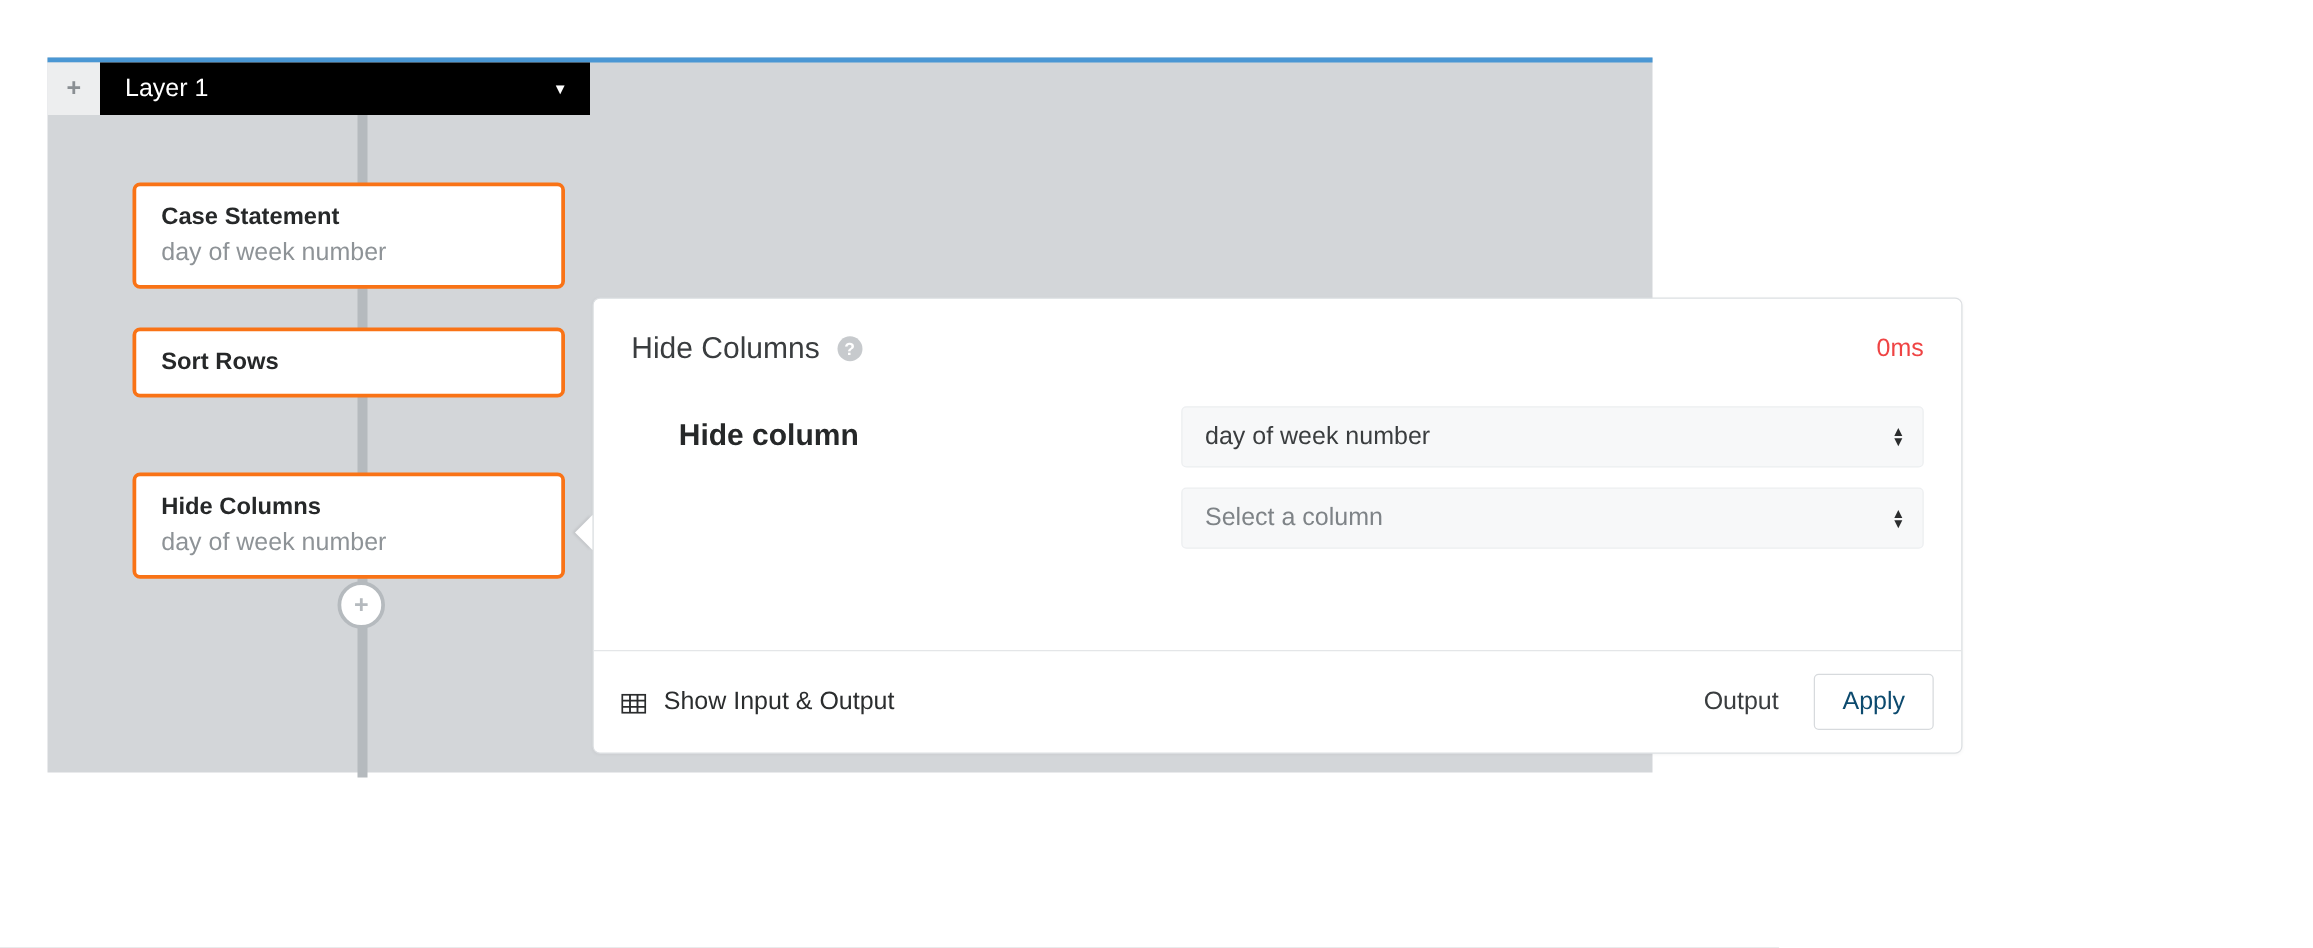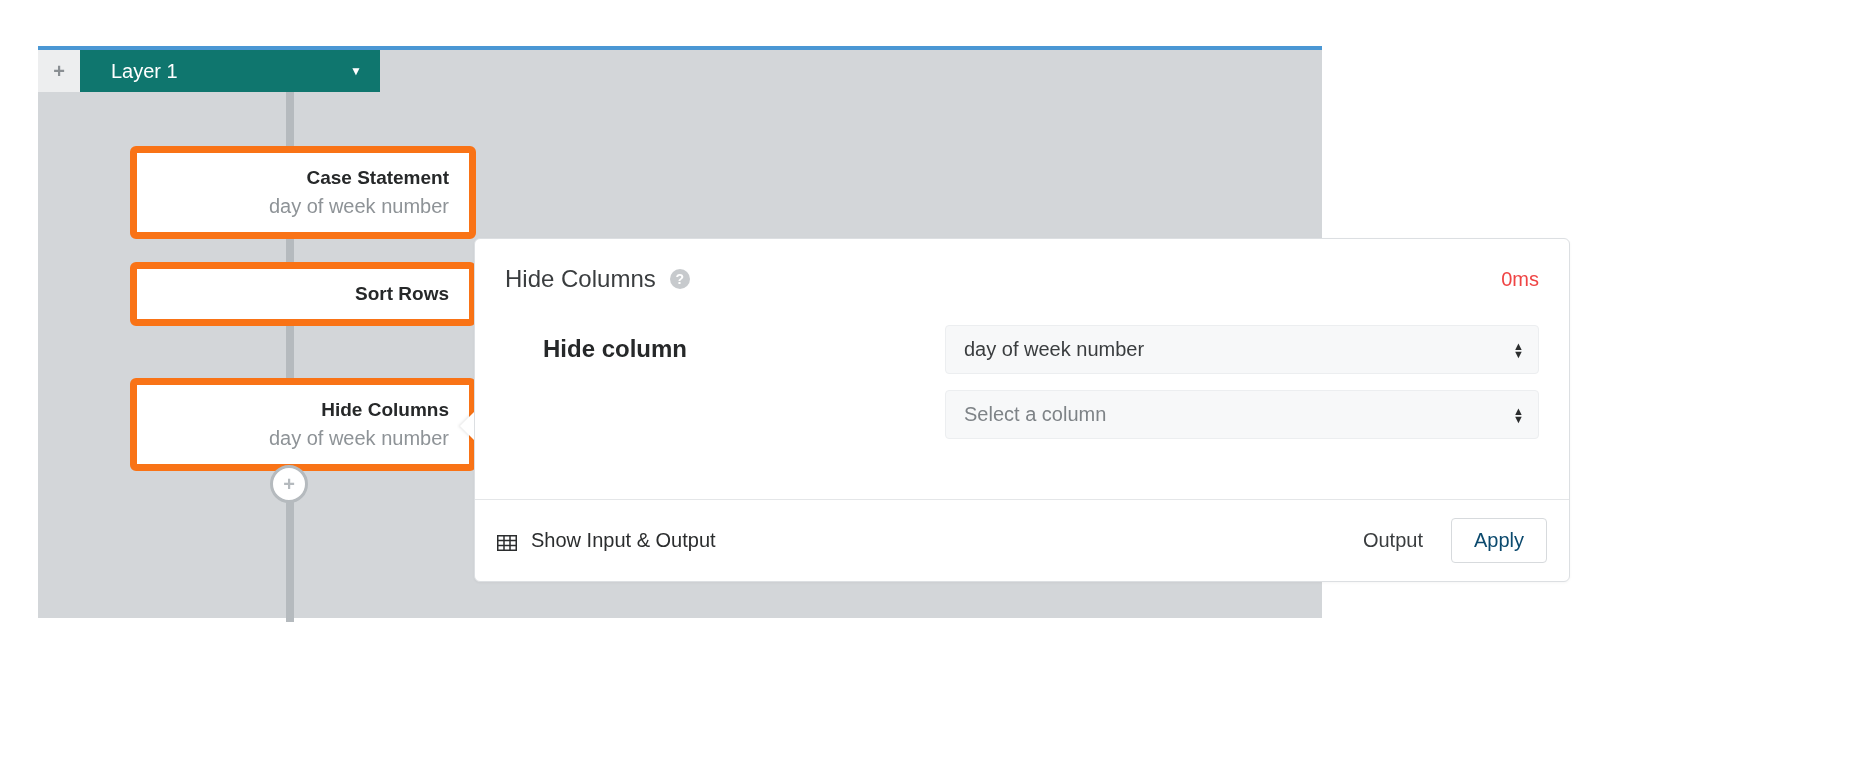--- a/index.html
+++ b/index.html
@@ -3,27 +3,27 @@
   <meta charset="utf-8">
   <style>
     * { box-sizing: border-box; margin: 0; padding: 0; }
     body { font-family: -apple-system, "Helvetica Neue", Arial, sans-serif; background: #fff; width: 1850px; height: 758px; overflow: hidden; }
 
     .canvas-wrap { padding: 46px 38px; }
     .canvas { position: relative; background: #d3d6d9; width: 1284px; height: 572px; border-top: 4px solid #4a97d4; }
 
     .tab-row { display: flex; height: 42px; }
     .add-tab { width: 42px; background: #edeeef; color: #8a8f93; display: flex; align-items: center; justify-content: center; font-size: 20px; font-weight: bold; cursor: pointer; }
-    .layer-tab { width: 300px; background: #0f766e; color: #fff; display: flex; align-items: center; padding: 0 31px; font-size: 20px; cursor: pointer; position: relative; }
+    .layer-tab { width: 392px; background: #000000; color: #fff; display: flex; align-items: center; padding: 0 20px; font-size: 20px; cursor: pointer; position: relative; }
     .layer-tab .caret { position: absolute; right: 18px; font-size: 12px; }
 
     
     .vline { position: absolute; left: 248px; top: 42px; width: 8px; height: 530px; background: #b5babe; }
 
-    .node { position: absolute; left: 92px; width: 346px; background: #fff; border: 7px solid #f97316; border-radius: 6px; padding: 14px 20px; text-align: right; }
+    .node { position: absolute; left: 68px; width: 346px; background: #fff; border: 3px solid #f97316; border-radius: 6px; padding: 14px 20px; }
     .node-title { font-weight: 600; color: #262829; font-size: 19px; }
     .node-sub { color: #8e9397; font-size: 20px; margin-top: 6px; white-space: nowrap; overflow: hidden; text-overflow: ellipsis; }
 
     .node1 { top: 96px; }
     .node2 { top: 212px; }
     .node3 { top: 328px; }
 
     .add-node { position: absolute; left: 232px; top: 415px; width: 38px; height: 38px; border-radius: 50%; background: #fff; border: 3px solid #b5babe; color: #b5babe; display: flex; align-items: center; justify-content: center; font-size: 20px; font-weight: bold; cursor: pointer; }
 
     
@@ -36,21 +36,21 @@
     .timing { margin-left: auto; color: #ef4444; font-size: 20px; }
 
     .panel-body { padding: 20px 30px 60px; display: flex; }
     .field-label { width: 440px; padding-left: 38px; padding-top: 10px; font-weight: 600; color: #262829; font-size: 24px; }
     .field-inputs { flex: 1; display: flex; flex-direction: column; gap: 16px; }
 
     .select { position: relative; background: #f7f8f9; border: 1px solid #eceef0; border-radius: 4px; padding: 12px 40px 12px 18px; font-size: 20px; color: #3a3d3f; cursor: pointer; }
     .select.placeholder { color: #7e8387; }
     .select-caret { position: absolute; right: 14px; top: 50%; transform: translateY(-50%); display: inline-flex; flex-direction: column; line-height: 8px; font-size: 11px; color: #2b2d2e; }
 
-    .panel-footer { border-top: 1px solid #e4e6e8; padding: 18px 22px; display: flex; align-items: center; gap: 10px; }
+    .panel-footer { border-top: 1px solid #e4e6e8; padding: 18px 22px; display: flex; align-items: center; gap: 10px; margin-top: 21px; }
     .show-io { display: flex; align-items: center; gap: 14px; color: #2b2d2e; font-size: 20px; cursor: pointer; }
     .grid-icon { width: 20px; height: 16px; display: inline-block; }
     .grid-icon svg rect { fill: none; stroke: #2b2d2e; stroke-width: 1.5; }
     .spacer { flex: 1; }
     .btn-text { background: transparent; border: none; font-size: 20px; color: #3a3d3f; padding: 10px 18px; cursor: pointer; }
     .btn-outline { background: #fff; border: 1px solid #d7dadd; font-size: 20px; color: #0c4a6e; padding: 10px 22px; border-radius: 4px; cursor: pointer; }
     .btn-primary { background: #4a97d4; border: 1px solid #3f88c4; color: #fff; font-size: 20px; padding: 10px 22px; border-radius: 4px; cursor: pointer; }
   </style>
 </head>
 <body>

